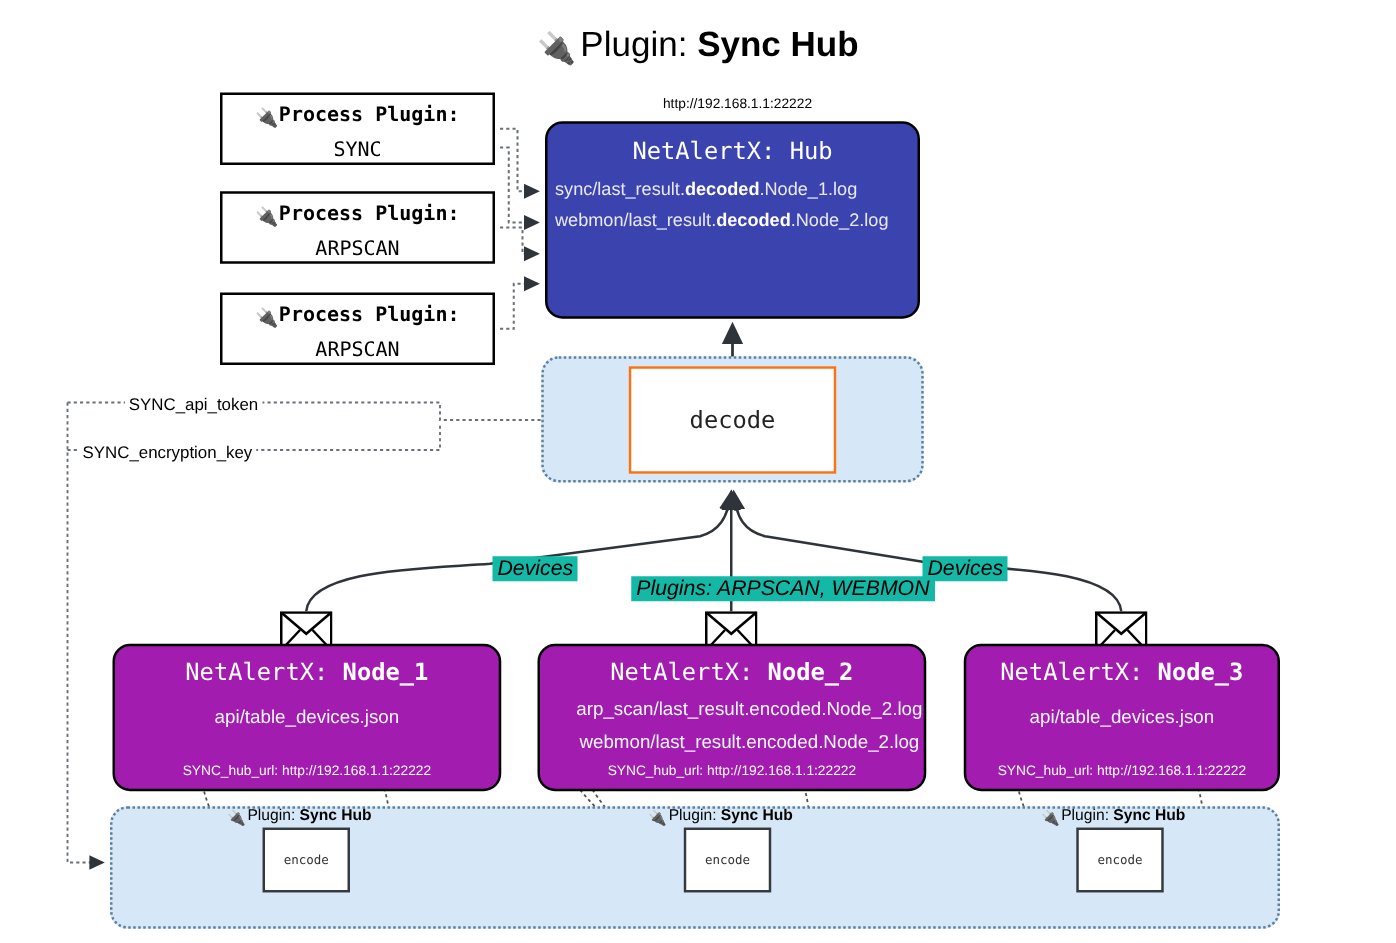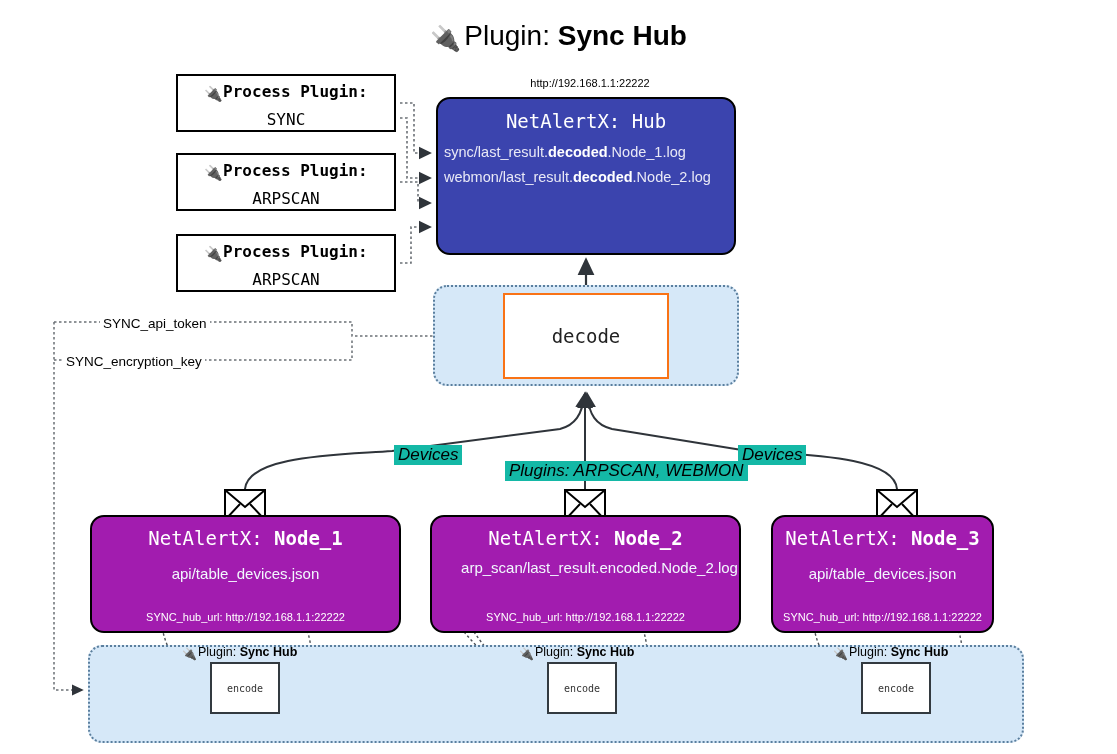--- a/index.html
+++ b/index.html
@@ -174,21 +174,21 @@
     position: absolute;
     left: 0; bottom: 8px;
     width: 100%;
     text-align: center;
     font-size: 11px;
     color: #ffffff;
     white-space: nowrap;
   }
   #node1 { left: 90px;  top: 515px; width: 311px; height: 118px; }
   #node2 { left: 430px; top: 515px; width: 311px; height: 118px; }
-  #node3 { left: 771px; top: 515px; width: 223px; height: 118px; }
+  #node3 { left: 771px; top: 515px; width: 253px; height: 118px; }
   #node1 .node-lines { margin-top: 12px; }
   #node3 .node-lines { margin-top: 12px; }
   #node2 .node-lines { margin-top: 6px; padding-left: 28px; }
 
   
   .envelope {
     width: 42px; height: 32px;
   }
   #env1 { left: 224px; top: 489px; }
   #env2 { left: 564px; top: 489px; }
@@ -344,20 +344,21 @@
     <div class="node-lines">
       <div class="node-line">api/table_devices.json</div>
     </div>
     <div class="node-url">SYNC_hub_url: http://192.168.1.1:22222</div>
   </div>
 
   <div class="abs node-box" id="node2">
     <div class="node-title"><span>NetAlertX: </span><b>Node_2</b></div>
     <div class="node-lines">
       <div class="node-line">arp_scan/last_result.encoded.Node_2.log</div>
+      <div class="node-line">webmon/last_result.encoded.Node_2.log</div>
     </div>
     <div class="node-url">SYNC_hub_url: http://192.168.1.1:22222</div>
   </div>
 
   <div class="abs node-box" id="node3">
     <div class="node-title"><span>NetAlertX: </span><b>Node_3</b></div>
     <div class="node-lines">
       <div class="node-line">api/table_devices.json</div>
     </div>
     <div class="node-url">SYNC_hub_url: http://192.168.1.1:22222</div>

